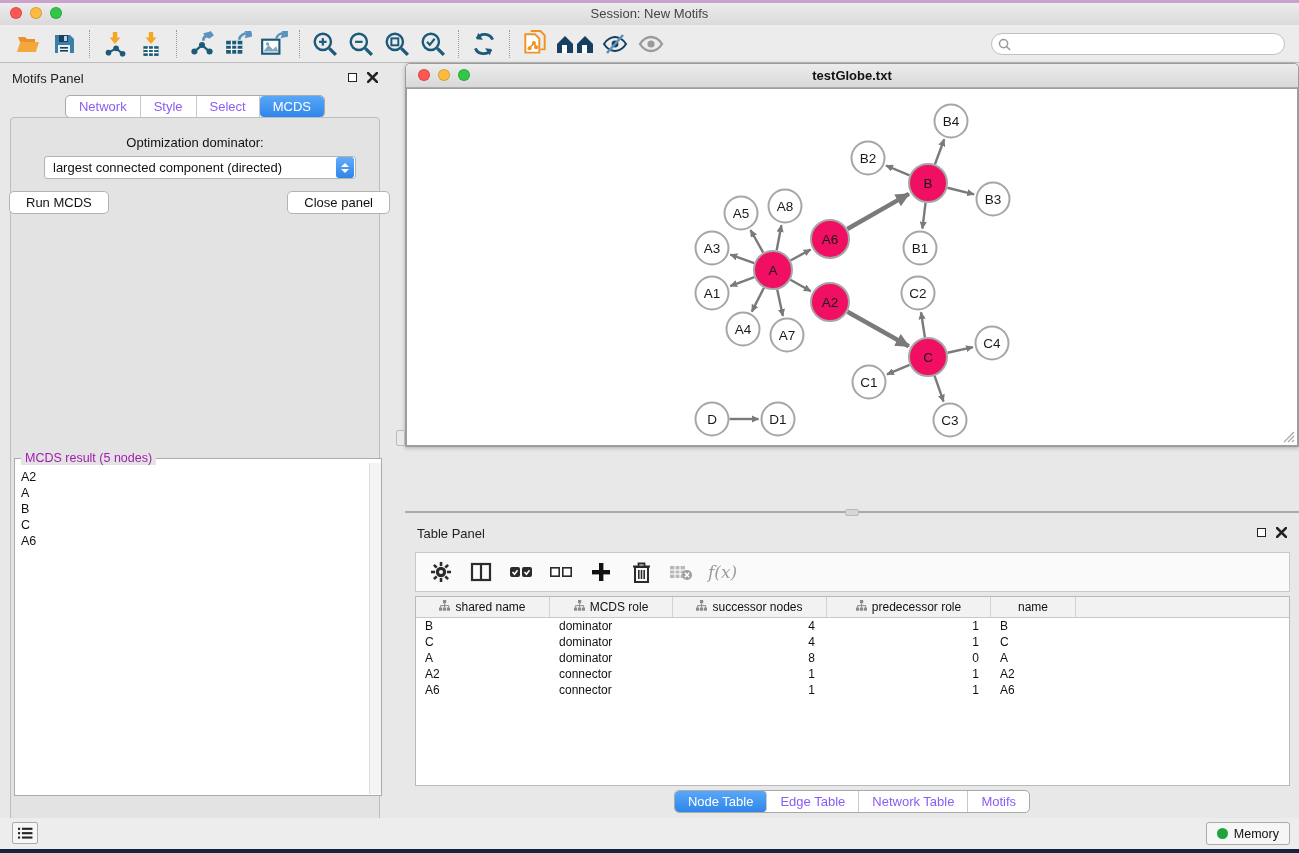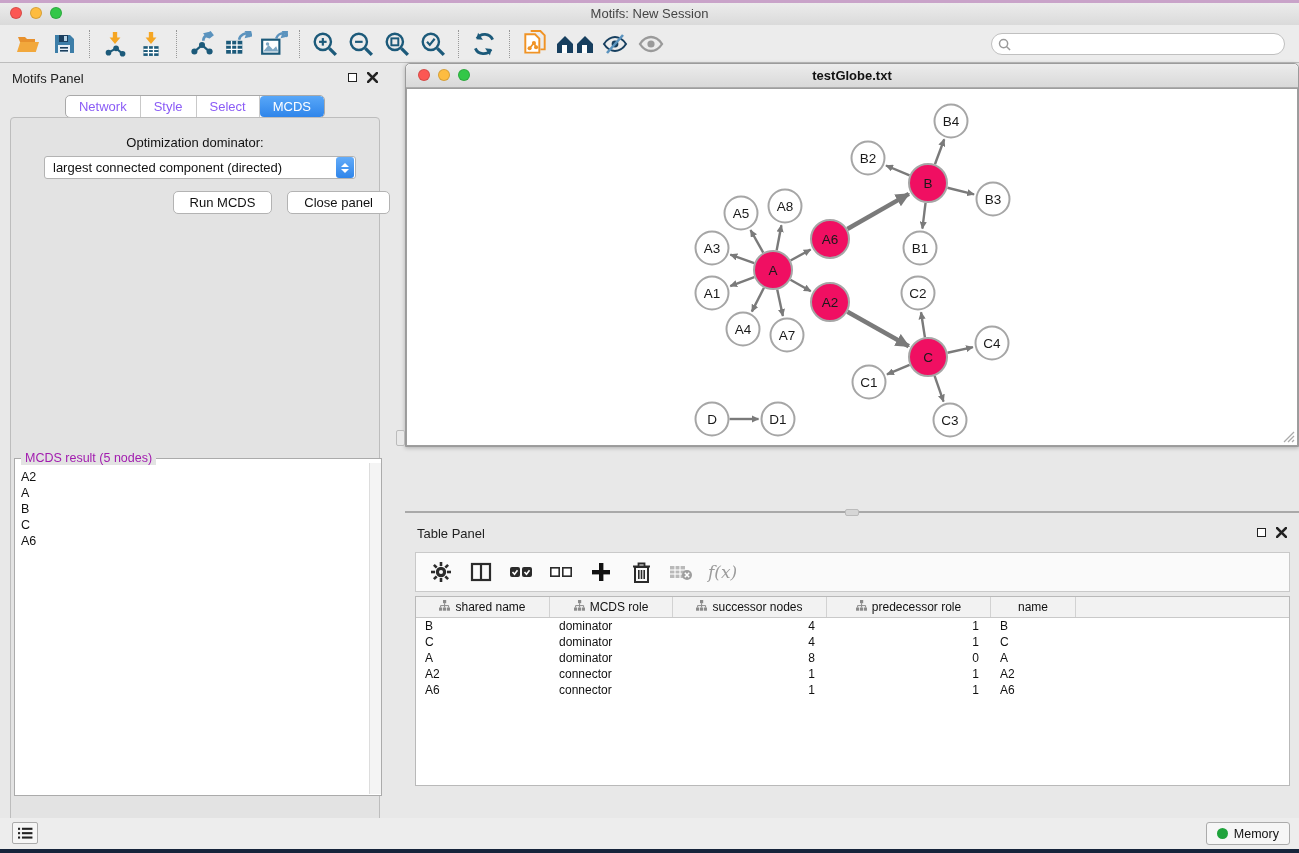--- a/index.html
+++ b/index.html
@@ -42,21 +42,21 @@
   .cp-box { position:absolute; left:10px; top:54px; width:370px; height:740px;
     background:#E3E3E3; border:1px solid #BDBDBD; border-radius:4px; }
   .opt-label { position:absolute; top:72px; left:0; width:100%; text-align:center; font-size:13px; color:#111; }
   .opt-select { position:absolute; top:93px; left:44px; width:312px; height:23px; background:#fff;
     border:1px solid #B3B3B3; border-radius:3px; display:flex; align-items:center; }
   .opt-select .val { flex:1; font-size:13px; padding-left:8px; color:#111; white-space:nowrap; overflow:hidden; }
   .opt-stepper { width:18px; height:21px; border-radius:3px; background:linear-gradient(#63ACF9,#2F85EA);
     margin-right:1px; display:flex; flex-direction:column; align-items:center; justify-content:center; gap:2px; }
   .opt-stepper span { width:0; height:0; border-left:4px solid transparent; border-right:4px solid transparent; }
   .opt-stepper .up { border-bottom:4px solid #fff; } .opt-stepper .dn { border-top:4px solid #fff; }
-  .cp-buttons { position:absolute; top:128px; left:0; width:100%; display:flex; justify-content:flex-end; gap:15px; }
+  .cp-buttons { position:absolute; top:128px; left:0; width:100%; display:flex; justify-content:space-between; gap:15px;padding-left:9px; }
   .btn { background:#fff; border:1px solid #B3B3B3; border-radius:5px; font-size:13px;
     padding:3px 16px; color:#111; }
   .result-fieldset { position:absolute; left:14px; top:395px; width:368px; height:338px;
     border:1px solid #ABABAB; background:#fff; }
   .result-legend { position:absolute; top:-8px; left:6px; background:#E3E3E3; padding:0 4px; font-size:12.5px; color:#a21caf; }
   .result-list { position:absolute; left:0; top:4px; right:12px; bottom:0; padding:6px 0 0 6px; overflow:hidden; }
   .result-list .list-item { font-size:12.5px; line-height:16px; color:#111; }
   .result-scroll { position:absolute; right:0; top:4px; width:12px; bottom:1px; background:#F4F4F4; border-left:1px solid #DDD; }
 
   
@@ -110,21 +110,21 @@
 
 <div id="app">
   <div class="strip-top"></div>
 
   <div class="titlebar">
     <div class="traffic">
       <span class="light red"></span>
       <span class="light yellow"></span>
       <span class="light green"></span>
     </div>
-    <div class="main-title">Motifs: New Session</div>
+    <div class="main-title">Session: New Motifs</div>
   </div>
 
   <div class="toolbar">
     <div class="tbtn">
       <svg width="26" height="24" viewBox="0 0 24 24">
           <path d="M2 5h7l2 2h8v3H4z" fill="#E8912D"></path>
           <path d="M1 20l3.2-10h18.8l-3.2 10z" fill="#F2A83C"></path>
         </svg>
     </div>
     <div class="tbtn">
@@ -609,20 +609,28 @@
           </div>
           <div class="trow">
             <div class="td left" style="width: 134px;">A6</div>
             <div class="td left" style="width: 123px;">connector</div>
             <div class="td right" style="width: 154px;">1</div>
             <div class="td right" style="width: 164px;">1</div>
             <div class="td left" style="width: 85px;">A6</div>
           </div>
         </div>
     </div>
+    <div class="tp-tabs">
+      <span class="seg" id="tp-tabgroup">
+          <span class="tab active">Node Table</span>
+          <span class="tab">Edge Table</span>
+          <span class="tab">Network Table</span>
+          <span class="tab">Motifs</span>
+        </span>
+    </div>
   </div>
 
   <div class="statusbar">
     <div class="list-btn">
       <svg width="16" height="14" viewBox="0 0 18 16">
           <g fill="#222">
             <rect x="1" y="2" width="2.4" height="2.4"></rect>
             <rect x="5.5" y="2" width="12" height="2.4"></rect>
             <rect x="1" y="7" width="2.4" height="2.4"></rect>
             <rect x="5.5" y="7" width="12" height="2.4"></rect>

